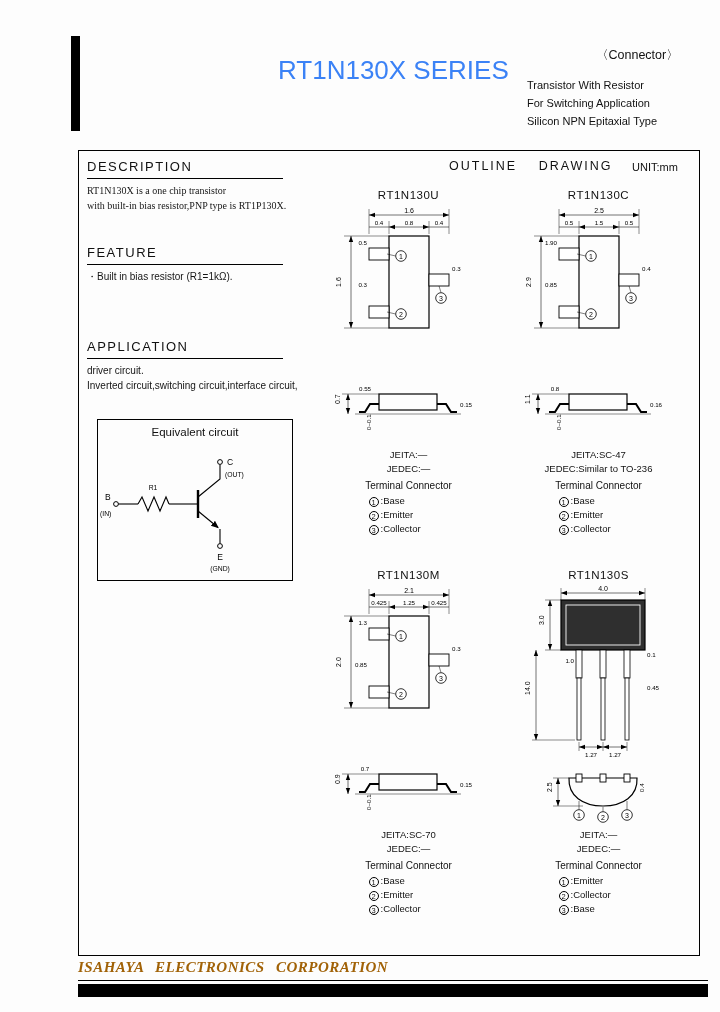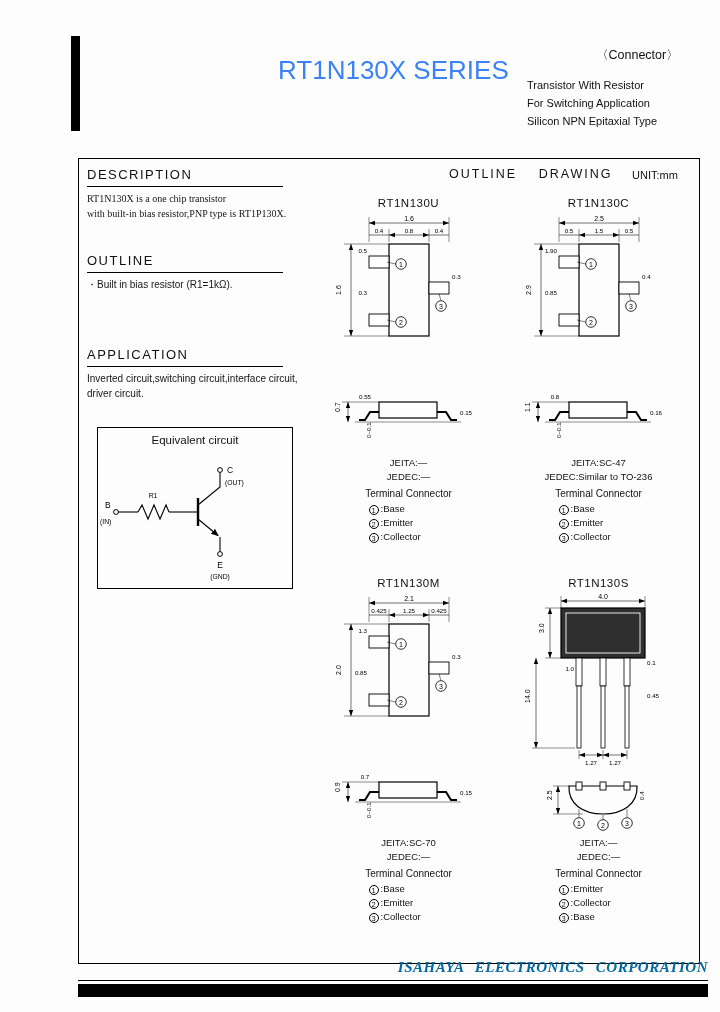--- a/index.html
+++ b/index.html
@@ -8,21 +8,21 @@
     position:relative; width:720px; height:1012px; background:#fdfdfd;
     font-family:"Liberation Sans", sans-serif; color:#111; overflow:hidden;
   }
   .abs { position:absolute; }
   
   .bar-left { left:71px; top:36px; width:9px; height:95px; background:#000; }
   .doc-title { left:278px; top:55px; font-size:26px; letter-spacing:0px; color:#3b82f6; }
   .category { left:596px; top:47px; font-size:12.5px; }
   .subtitle { left:527px; top:76px; font-size:11px; line-height:18px; }
   
-  .main-box { left:78px; top:150px; width:622px; height:806px; border:1.5px solid #000;margin-top:8px; }
+  .main-box { left:78px; top:150px; width:622px; height:806px; border:1.5px solid #000; }
   .sec-head { position:absolute; font-size:13px; letter-spacing:1.5px; width:196px;
               border-bottom:1px solid #000; padding-bottom:4px; }
   .sec-body { position:absolute; font-size:10px; line-height:15px; color:#151515; }
   .eq-box { position:absolute; left:18px; top:268px; width:196px; height:162px; border:1px solid #000; }
   .eq-title { text-align:center; font-size:11.5px; padding-top:6px; }
   .outline-head { position:absolute; left:370px; top:8px; font-size:12.5px; letter-spacing:2px; word-spacing:16px; }
   .unit { position:absolute; left:553px; top:10px; font-size:11px; }
   
   .pkg-col { position:absolute; width:155px; }
   .pkg-name { text-align:center; font-size:11.5px; letter-spacing:0.5px; height:15px; }
@@ -48,23 +48,23 @@
   .lead { fill:none; stroke:#000; stroke-width:2; }
   .sbody { fill:#2f2f2f; stroke:#000; stroke-width:1.2; }
   .sbodyin { fill:none; stroke:#fff; stroke-width:0.9; }
   .slead { fill:#fff; stroke:#000; stroke-width:0.8; }
   .cw line, .cw polyline { stroke:#000; stroke-width:1.1; fill:none; }
   .cw .bb { stroke-width:2.4; }
   .term { fill:#fff; stroke:#000; stroke-width:1; }
   .ct { font-size:8.5px; }
   .ct-s { font-size:6.8px; }
   
-  .foot-text { left:78px; top:959px; width:630px; text-align:right;
+  .foot-text { left:78px; top:959px; width:630px; text-align:left;
                font-family:"Liberation Serif", serif; font-style:italic; font-weight:bold;
-               font-size:15px; letter-spacing:0.5px; word-spacing:7px; color:#0369a1; }
+               font-size:15px; letter-spacing:0.5px; word-spacing:7px; color:#a16207; }
   .foot-line { left:78px; top:980px; width:630px; height:0; border-top:1px solid #000; }
   .foot-bar { left:78px; top:984px; width:630px; height:13px; background:#000; }
 </style>
 </head>
 <body>
 
 <div id="page">
 
   <div class="abs bar-left"></div>
 
@@ -77,29 +77,29 @@
   </div>
 
   <div class="abs main-box">
 
     <div class="sec-head" style="left:8px; top:8px;">DESCRIPTION</div>
     <div class="sec-body" style="left:8px; top:32px;font-family:Liberation Serif, serif;">
       <div>RT1N130X is a one chip transistor</div>
       <div>with built-in bias resistor,PNP type is RT1P130X.</div>
     </div>
 
-    <div class="sec-head" style="left:8px; top:94px;">OUTLINE</div>
+    <div class="sec-head" style="left:8px; top:94px;">FEATURE</div>
     <div class="sec-body" style="left:8px; top:118px;">
       <div>・Built in bias resistor (R1=1kΩ).</div>
     </div>
 
     <div class="sec-head" style="left:8px; top:188px;">APPLICATION</div>
     <div class="sec-body" style="left:8px; top:212px;">
+      <div>driver circuit.</div>
       <div>Inverted circuit,switching circuit,interface circuit,</div>
-      <div>driver circuit.</div>
     </div>
 
     <div class="eq-box">
       <div class="eq-title">Equivalent circuit</div>
       <svg class="eq-svg" width="194" height="136" viewBox="0 0 194 136">
         <defs>
           <marker id="aE" markerWidth="8" markerHeight="8" refX="6" refY="3" orient="auto">
             <path d="M0,0 L7,3 L0,6 Z" fill="#000"></path>
           </marker>
         </defs>

